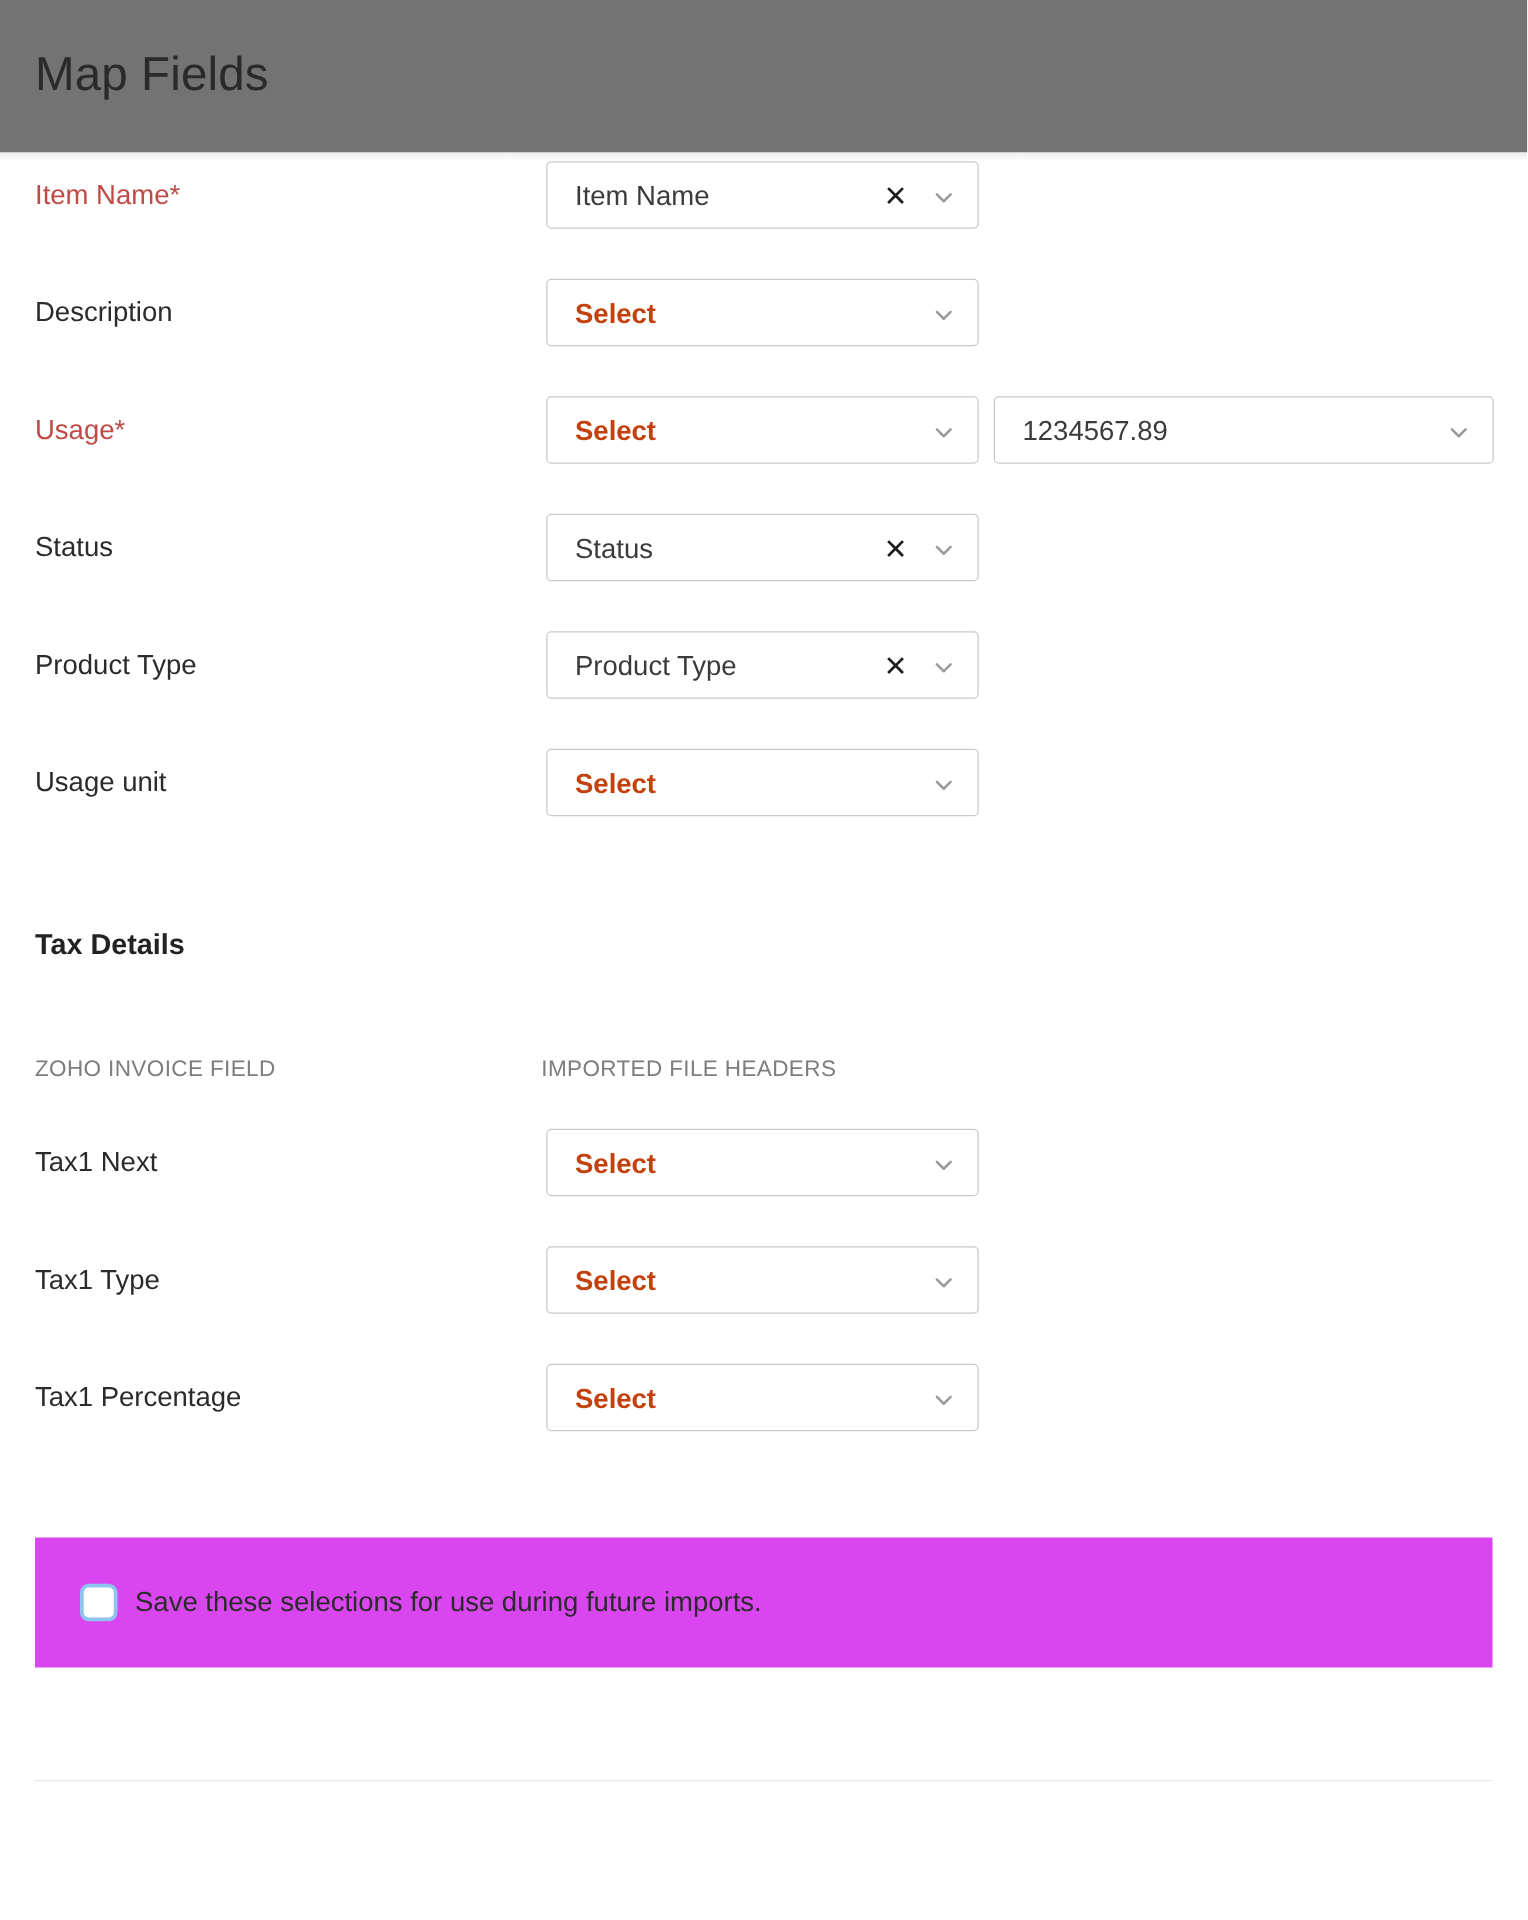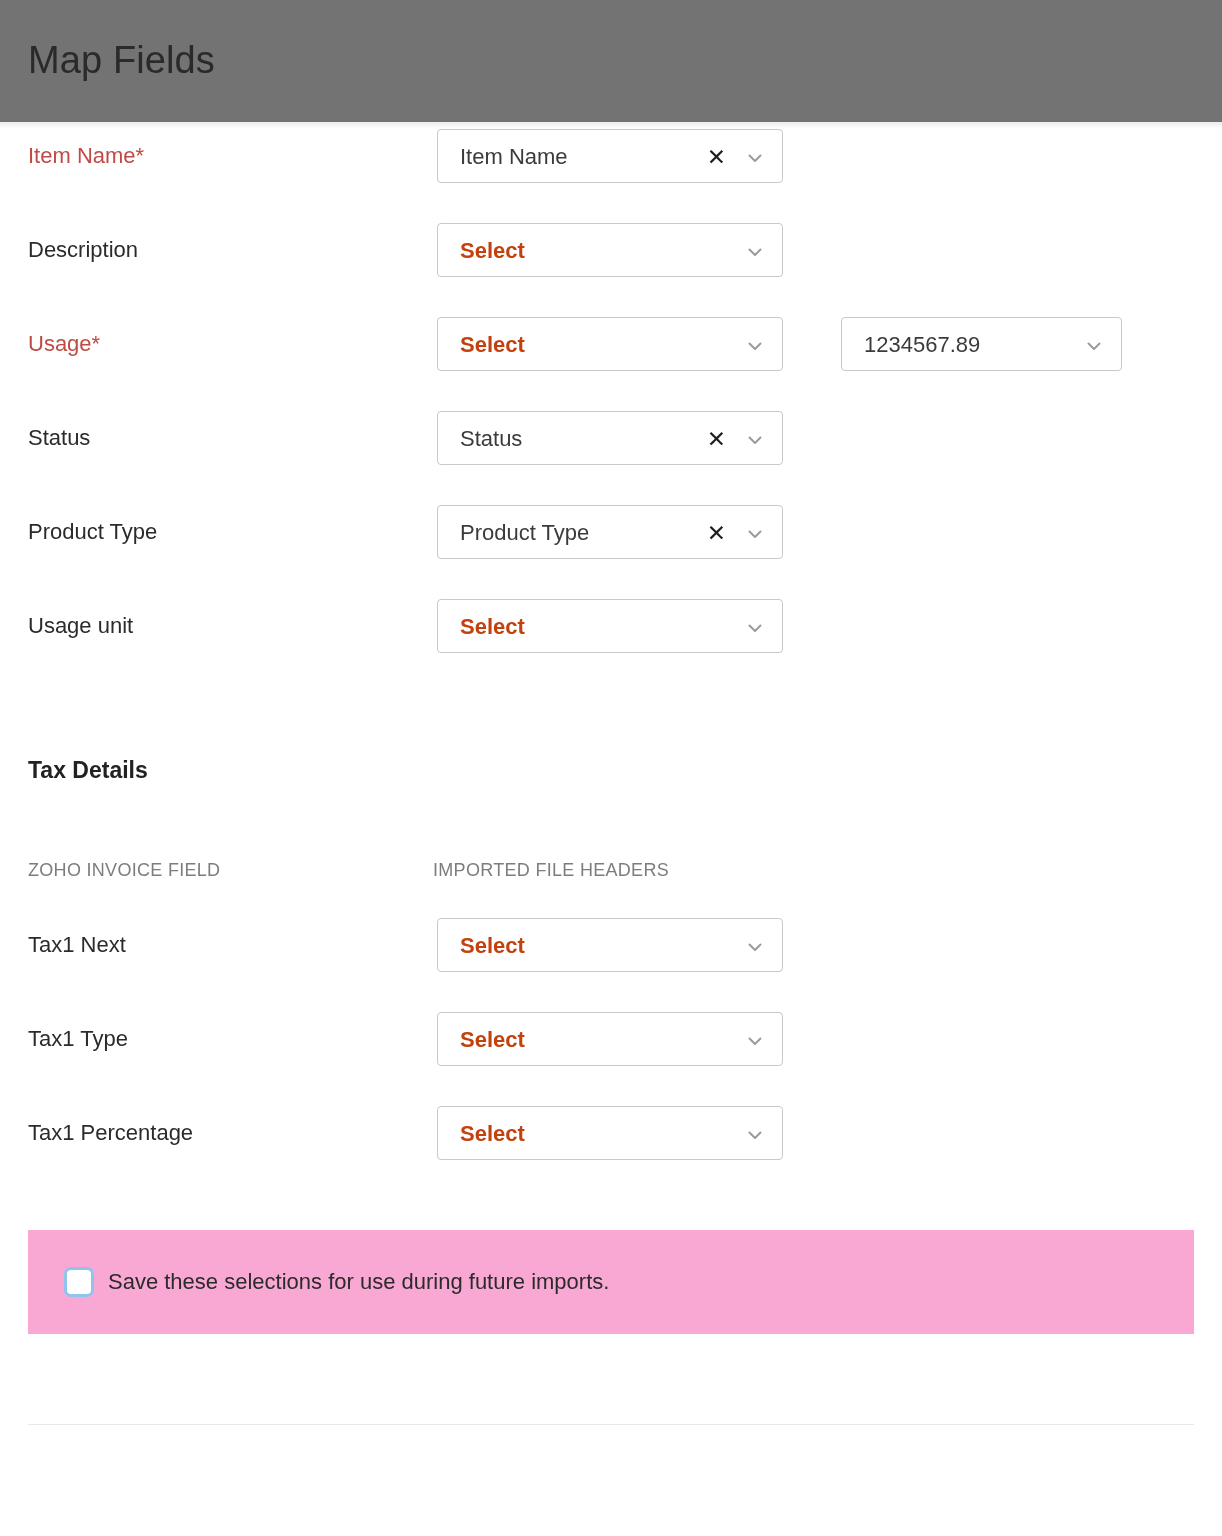--- a/index.html
+++ b/index.html
@@ -70,22 +70,22 @@
     position: absolute;
     left: 437px;
     top: 0px;
     width: 346px;
     height: 54px;
     border: 1px solid #c9c9c9;
     border-radius: 4px;
     background: #ffffff;
   }
   .select-box.secondary {
-    left: 841px;
-    width: 281px;
+    left: 795px;
+    width: 400px;
   }
   .select-value {
     position: absolute;
     left: 22px;
     top: 0;
     height: 54px;
     line-height: 54px;
     font-size: 22px;
     color: #3b3b3b;
     white-space: nowrap;
@@ -115,21 +115,20 @@
 
   
   .section-gap { height: 46px; }
   .section-title {
     position: relative;
     margin-left: 28px;
     font-size: 23px;
     font-weight: bold;
     color: #222;
     line-height: 32px;
-    margin-top: 15px;
   }
   .col-headers {
     position: relative;
     height: 60px;
     margin-top: 72px;
   }
   .col-head {
     position: absolute;
     top: 0;
     font-size: 18px;
@@ -140,21 +139,21 @@
   .col-head.a { left: 28px; }
   .col-head.b { left: 433px; }
 
   
   .save-bar {
     position: absolute;
     left: 28px;
     top: 1230px;
     width: 1166px;
     height: 104px;
-    background: #f9a8d4;
+    background: #d946ef;
   }
   .save-inner {
     position: absolute;
     left: 36px;
     top: 0;
     height: 104px;
     display: flex;
     align-items: center;
     gap: 14px;
   }

